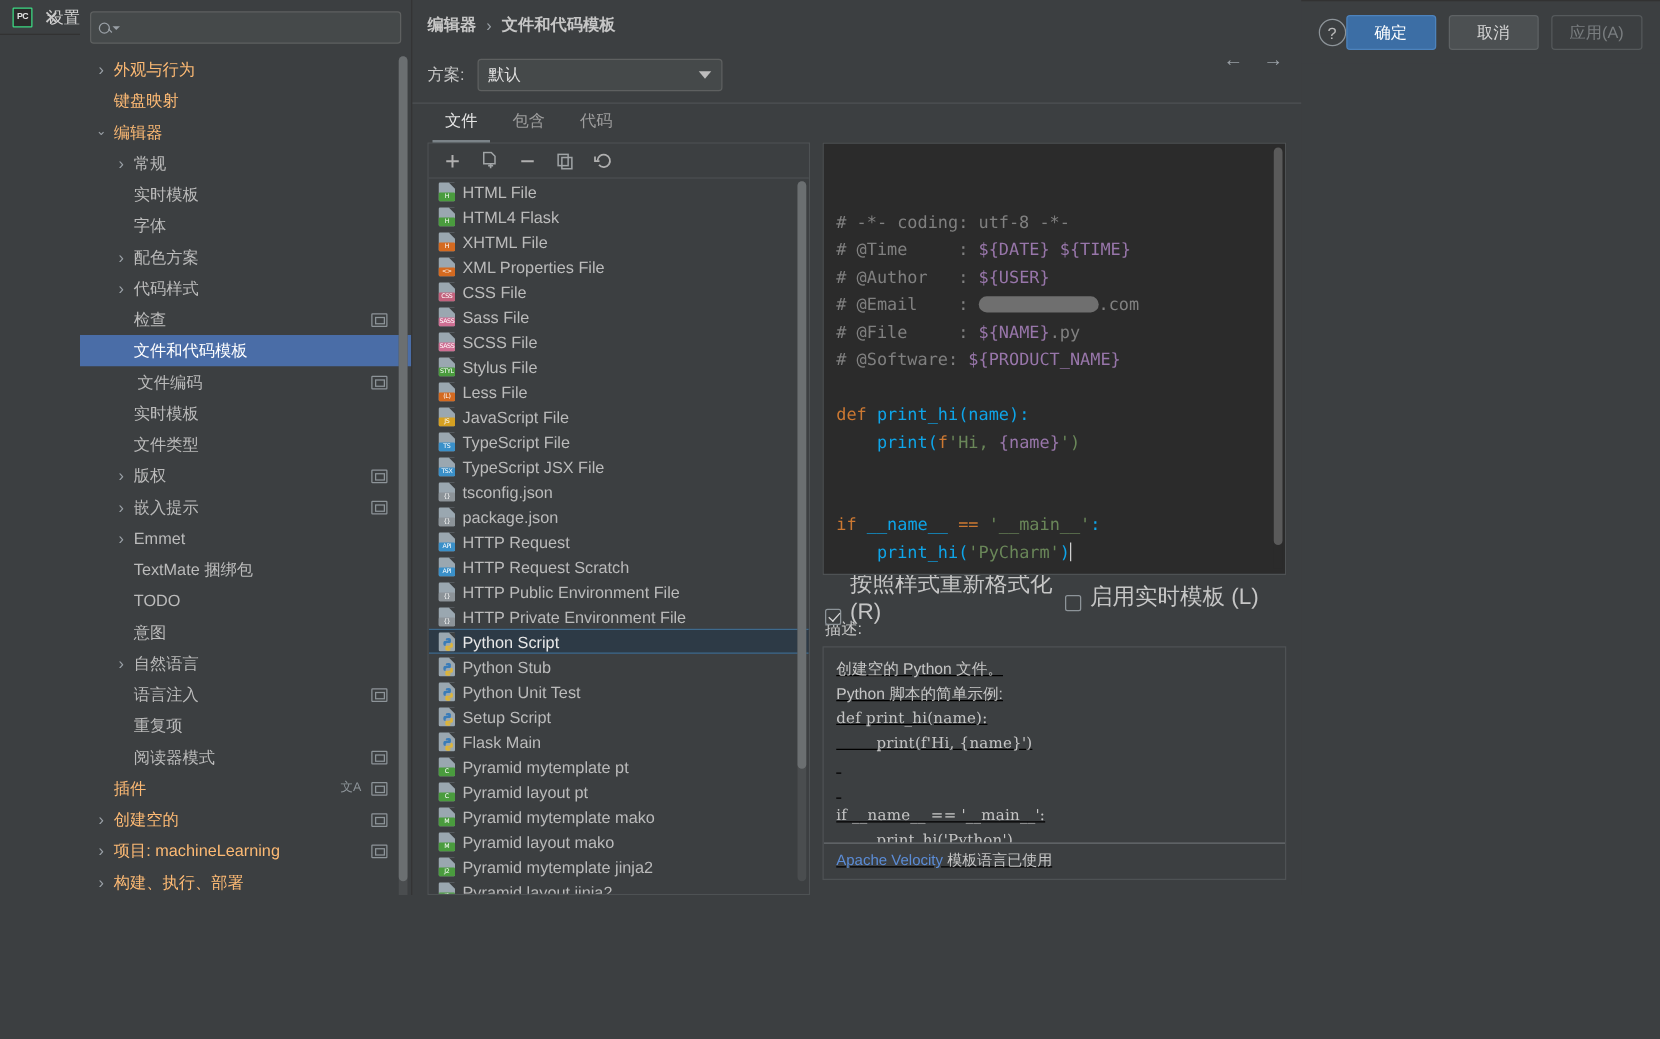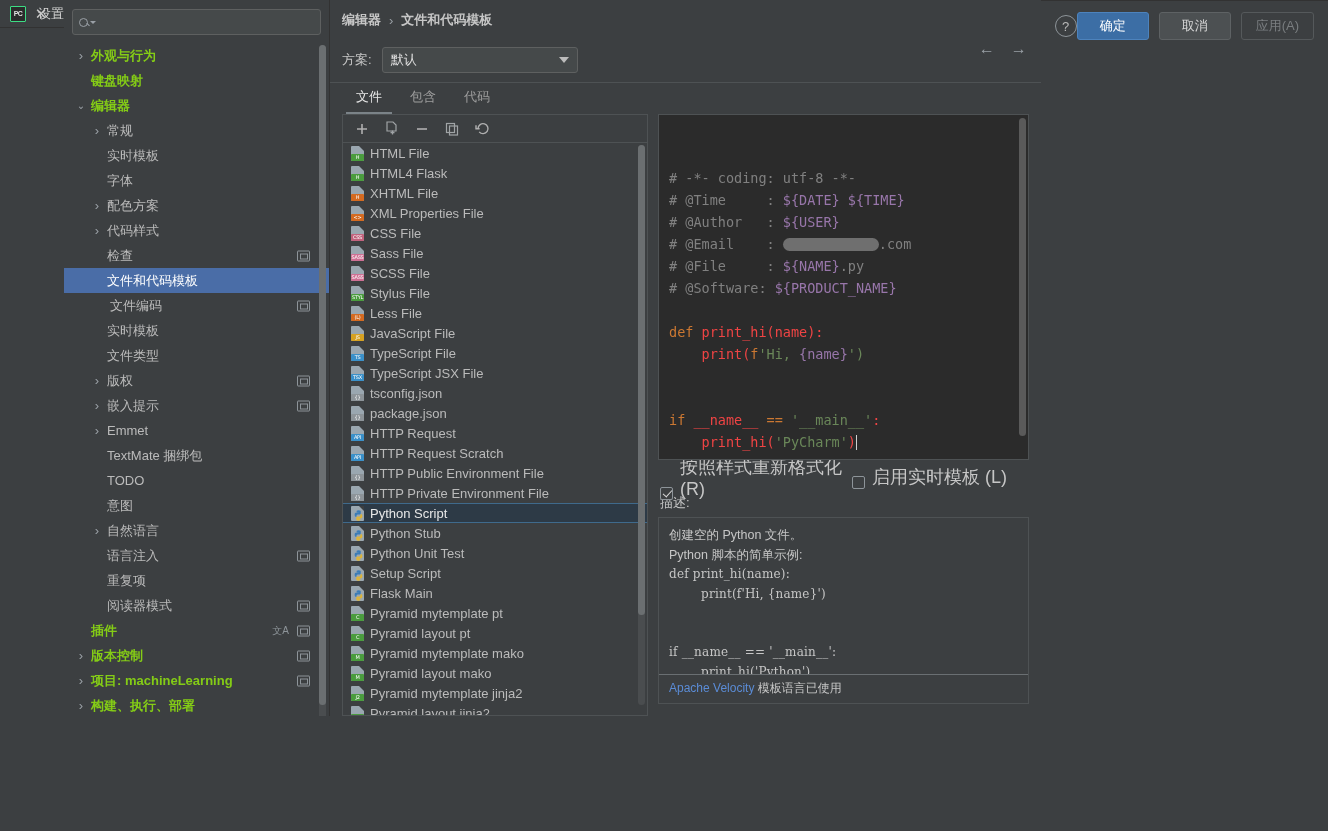--- a/index.html
+++ b/index.html
@@ -99,21 +99,21 @@
   }
   .tree-row.selected { background: #4a6da7; }
   .tree-row.selected .tree-label { color: #ffffff; }
   .tree-row .arrow {
     width: 14px; min-width: 14px; margin-right: 3px;
     color: #9aa0a6; font-size: 10px;
     display: flex; align-items: center; justify-content: center;
   }
   .tree-row .arrow.none { visibility: hidden; }
   .tree-label { color: #bbbbbb; }
-  .tree-row.bold .tree-label { font-weight: bold; color: #84cc16; }
+  .tree-row.bold .tree-label { font-weight: normal; color: #fdba74; }
   .copy-badge {
     position: absolute; right: 19px; top: 50%; transform: translateY(-50%);
     width: 13px; height: 11px;
     border: 1.2px solid #8d9499; border-radius: 1px;
   }
   .copy-badge::after {
     content: ""; position: absolute; left: 2px; top: 2.2px;
     width: 6px; height: 4px; border: 1.2px solid #8d9499;
   }
   .trans-badge {
@@ -270,21 +270,21 @@
     background: #2b2b2b;
   }
   #editor-scrollbar .thumb {
     position: absolute; left: 0; top: 0; width: 7px; height: 318px;
     background: #5a5a5a; border-radius: 4px;
   }
   .cm { color: #808080; }
   .kw { color: #cc7832; }
   .var { color: #9876aa; }
   .str { color: #6a8759; }
-  .id  { color: #ef4444; }
+  .id  { color: #0ea5e9; }
   .redact {
     display: inline-block;
     width: 96px; height: 13px;
     background: #6f6f6f;
     border-radius: 7px;
     vertical-align: -2px;
   }
   .caret-bar {
     display: inline-block; width: 1px; height: 15px;
     background: #d0d0d0; vertical-align: -3px;
@@ -306,20 +306,21 @@
     border: solid #d8d8d8; border-width: 0 1.6px 1.6px 0;
     transform: rotate(42deg);
   }
   #desc-label { color: #c6c6c6; font-size: 13px; padding: 0 0 5px 2px; }
   #desc-panel {
     flex: 1; min-height: 0;
     background: #3c3f41; border: 1px solid #4e5254;
     display: flex; flex-direction: column;
     overflow: hidden;
     margin-bottom: 12px;
+    text-decoration: underline;
   }
   #desc-body {
     flex: 1; padding: 8px 10px 0 10px;
     color: #c6c6c6; font-size: 12.5px; line-height: 19.5px;
     overflow: hidden;
   }
   #desc-body .mono {
     font-family: "DejaVu Serif", "Liberation Serif", serif;
     font-size: 12px; letter-spacing: 0.2px;
   }
@@ -477,21 +478,21 @@
               <span class="copy-badge"></span>
             </div>
             <div class="tree-row bold" style="padding-left: 10px;">
               <span class="arrow none"></span>
               <span class="tree-label">插件</span>
               <span class="trans-badge" style="font-size: 10px;">文A</span>
               <span class="copy-badge"></span>
             </div>
             <div class="tree-row bold" style="padding-left: 10px;">
               <span class="arrow" style="font-size: 13px;">›</span>
-              <span class="tree-label">版本控制</span>
+              <span class="tree-label">创建空的</span>
               <span class="copy-badge"></span>
             </div>
             <div class="tree-row bold" style="padding-left: 10px;">
               <span class="arrow" style="font-size: 13px;">›</span>
               <span class="tree-label">项目: machineLearning</span>
               <span class="copy-badge"></span>
             </div>
             <div class="tree-row bold" style="padding-left: 10px;">
               <span class="arrow" style="font-size: 13px;">›</span>
               <span class="tree-label">构建、执行、部署</span>

